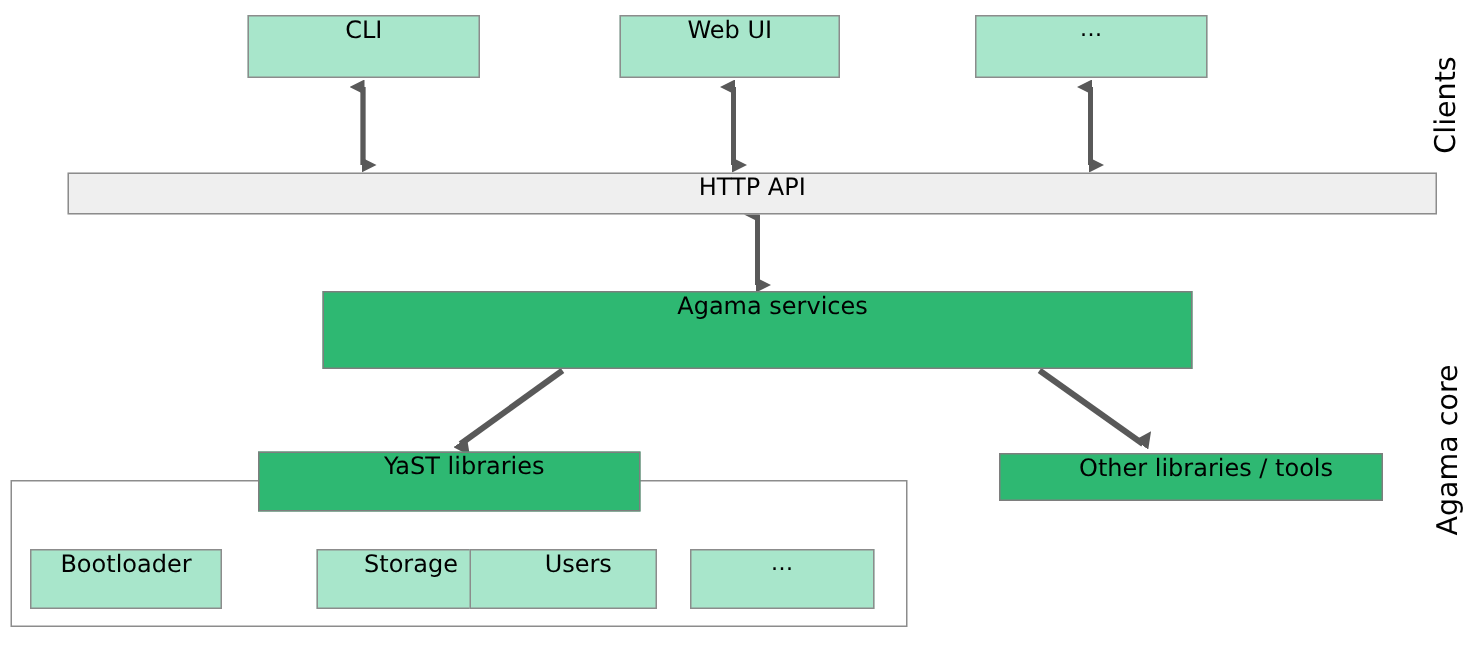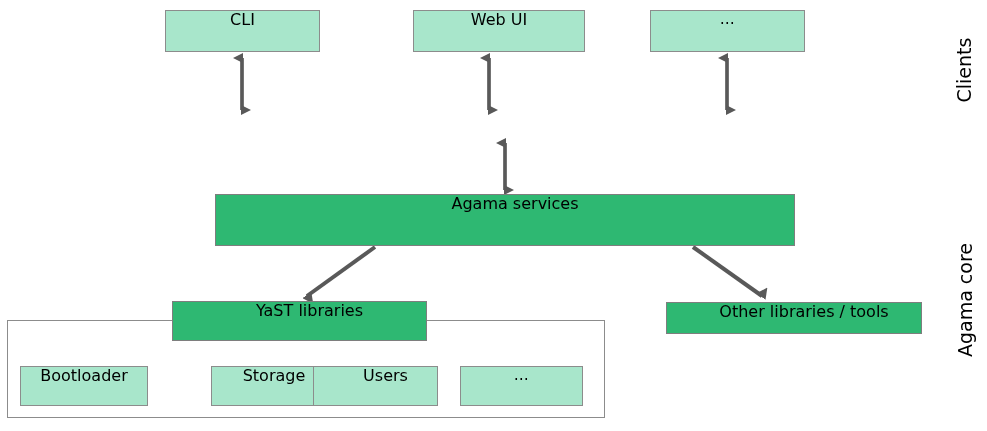--- a/index.html
+++ b/index.html
@@ -126,28 +126,31 @@
 
     <g>
       <line x1="693" y1="247" x2="762" y2="296" stroke="#595959" stroke-width="4" marker-end="url(#arrowDiag)"></line>
     </g>
   </svg>
 
   <div class="node mint layer-node" style="left:165px; top:10px; width:155px; height:42px;">
     <span class="node-label">CLI</span>
   </div>
 
-  <div class="node mint layer-node" style="left:413px; top:10px; width:172px; height:42px;">
+  <div class="node mint layer-node" style="left:413px; top:10px; width:147px; height:42px;">
     <span class="node-label">Web UI</span>
   </div>
 
   <div class="node mint layer-node" style="left:650px; top:10px; width:155px; height:42px;">
     <span class="node-label ellipsis-label">…</span>
   </div>
 
+  <div class="node grey-bar layer-node" style="left:45px; top:115px; width:913px; height:28px;">
+    <span class="node-label">HTTP API</span>
+  </div>
 
   <div class="node green layer-node" style="left:215px; top:194px; width:580px; height:52px;">
     <span class="node-label">Agama services</span>
   </div>
 
   <div class="node green layer-node" style="left:172px; top:301px; width:255px; height:40px;">
     <span class="node-label">YaST libraries</span>
   </div>
 
   <div class="node green layer-node" style="left:666px; top:302px; width:256px; height:32px;">

